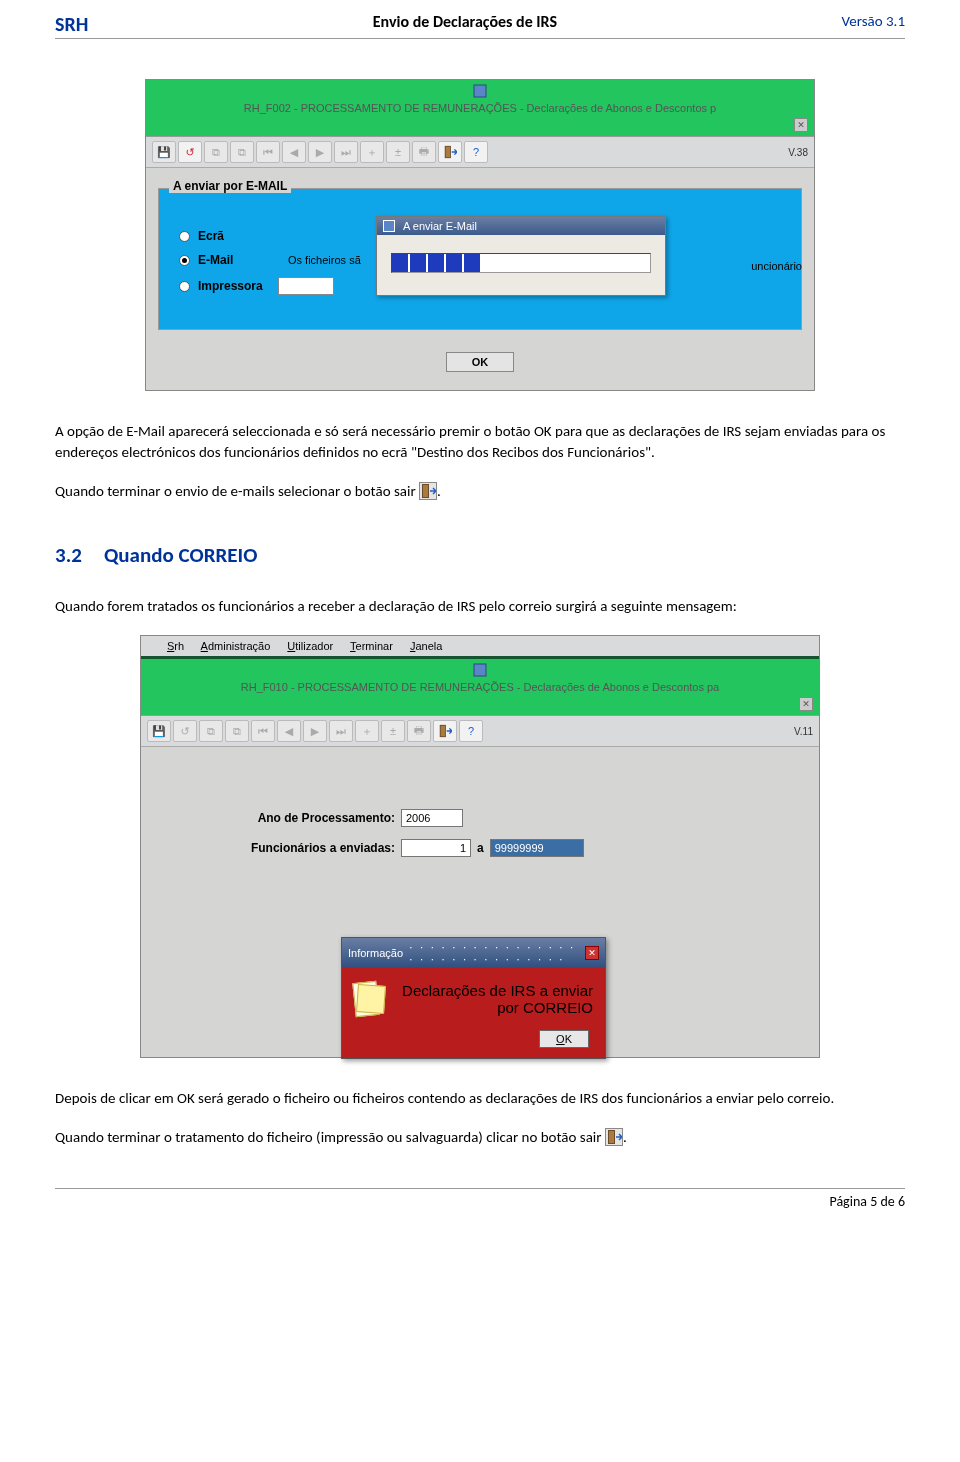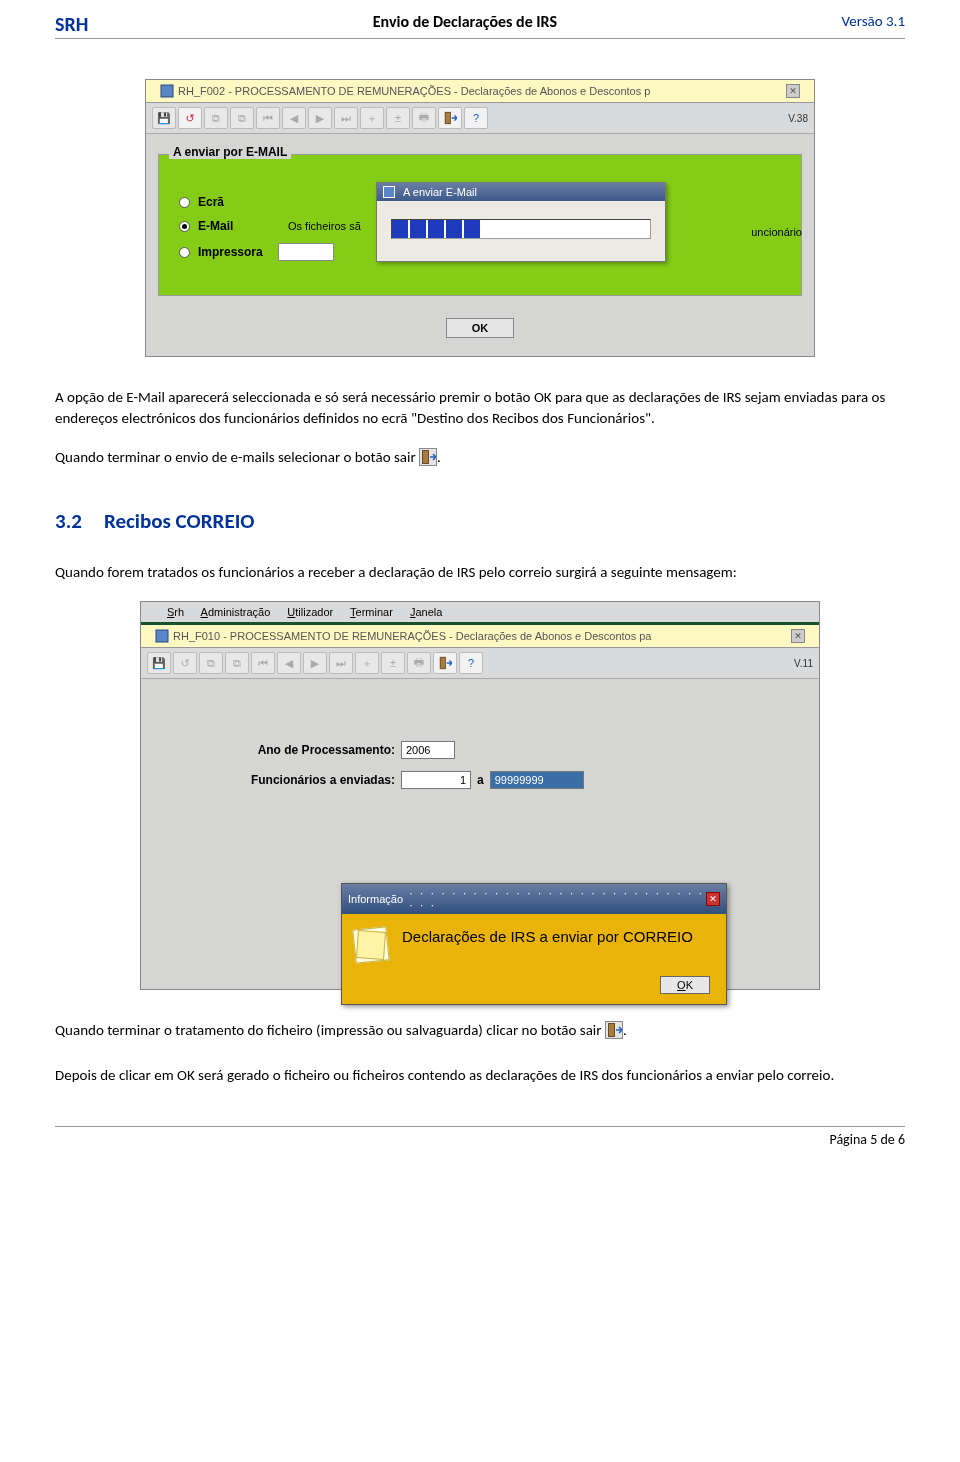--- a/index.html
+++ b/index.html
@@ -5,30 +5,30 @@
   * { box-sizing: border-box; margin: 0; padding: 0; }
   body { font-family: Calibri, Arial, sans-serif; font-size: 15px; color: #000; background: #fff; width: 960px; margin: 0 auto; }
   .page { padding: 12px 55px 30px 55px; }
   .header { display: flex; align-items: flex-start; justify-content: space-between; border-bottom: 1px solid #999; padding-bottom: 2px; margin-bottom: 40px; }
   .header-left { color: #003399; font-weight: bold; font-size: 20px; }
   .header-center { color: #000; font-weight: bold; font-size: 16px; text-align: center; flex: 1; }
   .header-right { color: #003399; font-size: 15px; font-weight: normal; }
 
   
   .win { border: 1px solid #888; background: #f5f6f7; font-family: Tahoma, Arial, sans-serif; font-size: 11px; color: #000; margin: 0 auto 30px auto; width: 670px; }
-  .win-titlebar { background: #fef9c3; color: #555; padding: 4px 14px; display: flex; align-items: center; gap: 4px; border-bottom: 1px solid #999; }
+  .win-titlebar { background: #22c55e; color: #555; padding: 4px 6px; display: flex; align-items: center; gap: 4px; border-bottom: 1px solid #999; flex-direction: column; }
   .win-titlebar .ic { width: 14px; height: 14px; display: inline-block; }
   .win-close { margin-left: auto; width: 14px; height: 14px; background: #ccc; border: 1px solid #888; display: flex; align-items: center; justify-content: center; font-size: 9px; cursor: default; }
   .win-toolbar { background: #d9dadc; padding: 4px 6px; display: flex; align-items: center; gap: 2px; border-bottom: 1px solid #aaa; position: relative; }
   .tb-btn { width: 24px; height: 22px; border: 1px solid #bbb; background: #f2f2f2; border-radius: 2px; display: flex; align-items: center; justify-content: center; font-size: 11px; color: #444; }
   .tb-btn.disabled { color: #aaa; background: #e8e8e8; }
   .tb-btn.exit svg { width: 14px; height: 14px; }
   .win-version { margin-left: auto; font-size: 10px; color: #333; }
   .win-body { background: #d5d6d3; padding: 20px 12px 60px 12px; position: relative; min-height:200px;}
-  .groupbox { border: 1px solid #999; background: #84cc16; padding: 30px 20px 24px 20px; position: relative; }
+  .groupbox { border: 1px solid #999; background: #0ea5e9; padding: 30px 20px 24px 20px; position: relative; }
   .groupbox .legend { position: absolute; top: -10px; left: 10px; background: #d5d6d3; padding: 0 4px; font-weight: bold; font-size: 12px;}
   .radio-row { display: flex; align-items: center; gap: 8px; margin: 10px 0; font-size: 12px; font-weight: bold;}
   .radio { width: 11px; height: 11px; border-radius: 50%; border: 1px solid #555; background: #fff; display: inline-flex; align-items: center; justify-content: center; }
   .radio.checked::after { content:""; width: 5px; height: 5px; background:#000; border-radius:50%; }
   .radio-label { font-weight: bold; }
   .field-row-text { color:#000; font-weight:normal; font-size:11px;}
   .small-input { width: 56px; height: 18px; background: #fff; border: 1px solid #888; display: inline-block; vertical-align: middle; }
   .progress-dialog { position: absolute; top: 48px; left: 230px; width: 290px; border: 1px solid #777; background: #eceae3; box-shadow: 2px 2px 4px rgba(0,0,0,0.3); }
   .progress-title { background: linear-gradient(#6a7ea3,#3b5a8c); color: #fff; font-size: 11px; padding: 3px 6px; display:flex; align-items:center; gap:8px;}
   .progress-title .ic { width:12px; height:12px; background:#5a85c9; border:1px solid #fff; }
@@ -48,24 +48,24 @@
 
   
   .win2 { width: 680px; }
   .menubar { background: #d9dadc; font-size: 11px; padding: 4px 26px; border-bottom: 3px solid #14532d; }
   .menubar span { margin-right: 14px; color:#000;}
   .menubar span u { text-decoration: underline; }
   .win2-body { background: #d5d6d3; padding: 50px 14px 70px 14px; position: relative; min-height: 310px;}
   .form-row { display: flex; align-items: center; gap: 6px; margin: 12px 0; font-size: 12px;}
   .form-row .lbl { font-weight: bold; min-width: 180px; text-align: right; }
   .txt-in { background:#fff; border:1px solid #777; height:18px; padding:0 4px; font-family:inherit; font-size:11px; }
-  .txt-in.ano{ width:54px;}
+  .txt-in.ano{ width:62px;}
   .txt-in.n1{ width:70px; text-align:right;}
   .txt-in.n2{ width:94px; background:#3a6ea5; color:#fff; }
-  .info-dialog { position:absolute; left:200px; top:204px; width:386px; border:1px solid #555; background:#eab308; box-shadow:2px 2px 5px rgba(0,0,0,0.4); }
+  .info-dialog { position:absolute; left:200px; top:190px; width:265px; border:1px solid #555; background:#b91c1c; box-shadow:2px 2px 5px rgba(0,0,0,0.4); }
   .info-dialog .dlg-title { background:#3b5a8c; background:linear-gradient(#6a7ea3,#2f4f7f); color:#fff; font-size:11px; padding:3px 6px; display:flex; align-items:center;}
   .info-dialog .dlg-title .dots{ letter-spacing:2px; color:#fff; margin-left:6px; flex:1; overflow:hidden;}
   .dlg-x{ width:14px; height:14px; background:#c33; color:#fff; border:1px solid #800; display:flex;align-items:center;justify-content:center; font-size:9px;}
   .info-body{ padding:14px 12px 10px 12px; display:flex; gap:14px; align-items:flex-start;}
   .note-icon{ width:34px; height:34px; position:relative;}
   .note-icon .sheet{ position:absolute; inset:0; background:#fffde0; border:1px solid #c9b34a; transform:rotate(-6deg);}
   .note-icon .sheet2{ position:absolute; inset:3px 0 0 3px; width:28px;height:28px;background:#fff3a6;border:1px solid #c9b34a; transform:rotate(4deg);}
   .info-text{ font-size:15px; color:#000;text-align:right;}
   .info-ok{ text-align:right; padding:4px 16px 10px 16px;}
   .info-ok .okb{ display:inline-block; padding:2px 16px; border:1px solid #666; background:#e7e7e7; font-size:11px;}
@@ -164,21 +164,21 @@
     <span class="inline-icon">
       <svg viewBox="0 0 16 16">
           <rect x="2" y="1" width="7" height="14" fill="#6b4a2a"></rect>
           <rect x="3" y="2" width="5" height="12" fill="#a87b3f"></rect>
           <path d="M10 8 l5 0 M13 5 l3 3 l-3 3" stroke="#1e5fc9" stroke-width="1.5" fill="none"></path>
         </svg>
     </span><span>.</span>
   </p>
 
   <h2 class="section">
-    <span class="num">3.2</span><span>Recibos CORREIO</span>
+    <span class="num">3.2</span><span>Quando CORREIO</span>
   </h2>
 
   <p class="body-text">Quando forem tratados os funcionários a receber a declaração de IRS pelo correio surgirá a seguinte mensagem:</p>
 
   <div class="win win2">
     <div class="menubar">
       <span><u>S</u>rh</span>
       <span><u>A</u>dministração</span>
       <span><u>U</u>tilizador</span>
       <span><u>T</u>erminar</span>
@@ -240,30 +240,30 @@
           </div>
           <div class="info-text">Declarações de IRS a enviar por CORREIO</div>
         </div>
         <div class="info-ok">
           <span class="okb"><u>O</u>K</span>
         </div>
       </div>
     </div>
   </div>
 
+  <p class="body-text" style="margin-top:24px;">Depois de clicar em OK será gerado o ficheiro ou ficheiros contendo as declarações de IRS dos funcionários a enviar pelo correio.</p>
+
   <p class="body-text">
     <span>Quando terminar o tratamento do ficheiro (impressão ou salvaguarda) clicar no botão sair </span>
     <span class="inline-icon">
       <svg viewBox="0 0 16 16">
           <rect x="2" y="1" width="7" height="14" fill="#6b4a2a"></rect>
           <rect x="3" y="2" width="5" height="12" fill="#a87b3f"></rect>
           <path d="M10 8 l5 0 M13 5 l3 3 l-3 3" stroke="#1e5fc9" stroke-width="1.5" fill="none"></path>
         </svg>
     </span><span>.</span>
   </p>
 
-  <p class="body-text" style="margin-top:24px;">Depois de clicar em OK será gerado o ficheiro ou ficheiros contendo as declarações de IRS dos funcionários a enviar pelo correio.</p>
-
   <div class="footer-line">
     <span></span>
     <span>Página 5 de 6</span>
   </div>
 </div>
 
 </body></html>

